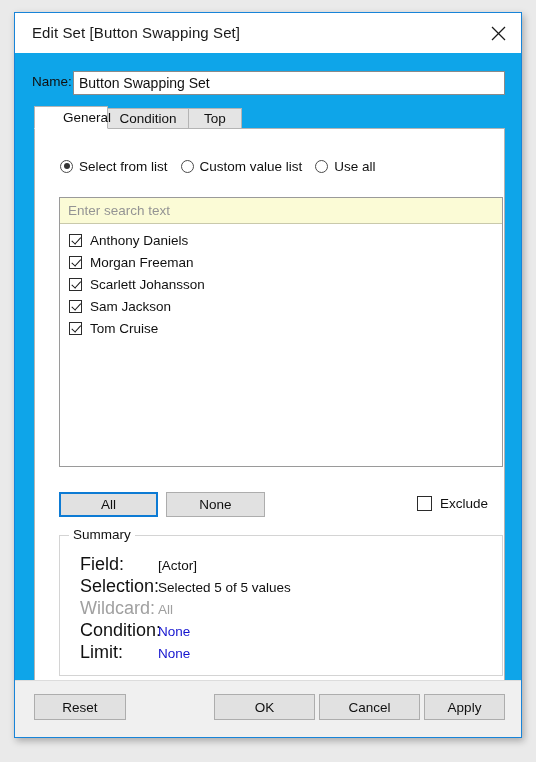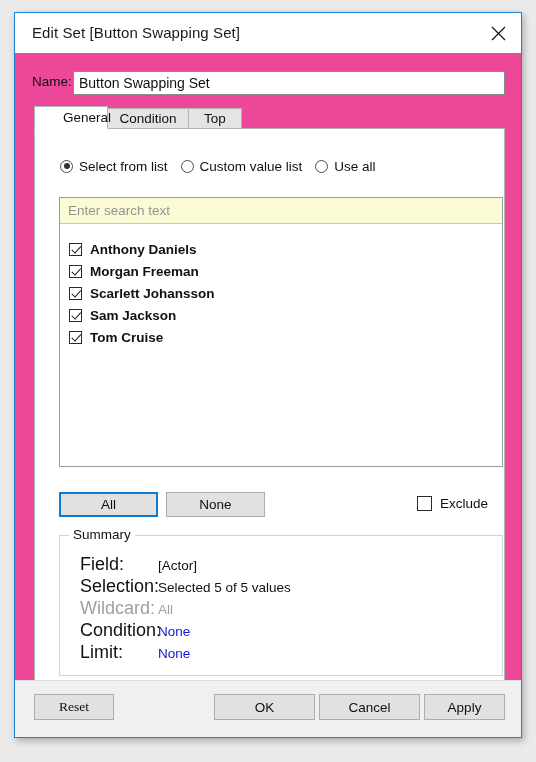--- a/index.html
+++ b/index.html
@@ -61,21 +61,21 @@
     cursor: default;
   }
   .close-btn svg { display: block; }
 
   .body-area {
     position: absolute;
     left: 0;
     top: 40px;
     right: 0;
     bottom: 0;
-    background: #ec4899;
+    background: #0ea5e9;
   }
 
   
   .name-row {
     position: absolute;
     left: 0; top: 18px;
     width: 100%;
     height: 24px;
   }
   .name-label {
@@ -217,23 +217,22 @@
     outline: none;
   }
   .search-field::placeholder { color: #949494; opacity: 1; }
 
   .list-items {
     position: absolute;
     left: 0;
     top: 27px;
     right: 0;
     bottom: 0;
-    padding-top: 13px;
+    padding-top: 4px;
     overflow: hidden;
-    font-weight: bold;
   }
   .list-item {
     height: 22px;
     display: flex;
     align-items: center;
     padding-left: 9px;
     cursor: default;
   }
   .checkbox {
     width: 13px;
@@ -366,21 +365,21 @@
     position: absolute;
     left: 0;
     bottom: 0;
     width: 100%;
     height: 57px;
     background: #f0f0f0;
     border-top: 1px solid #dcdcdc;
     box-sizing: border-box;
   }
   .footer .btn { position: absolute; top: 13px; height: 26px; }
-  #btn-reset  { left: 19px;  width: 80px; font-family: Liberation Serif, serif; }
+  #btn-reset  { left: 19px;  width: 92px; }
   #btn-ok     { left: 199px; width: 101px; }
   #btn-cancel { left: 304px; width: 101px; }
   #btn-apply  { left: 409px; width: 81px; }
 </style>
 </head>
 <body>
 
 <div id="page">
 
   <div class="window">

